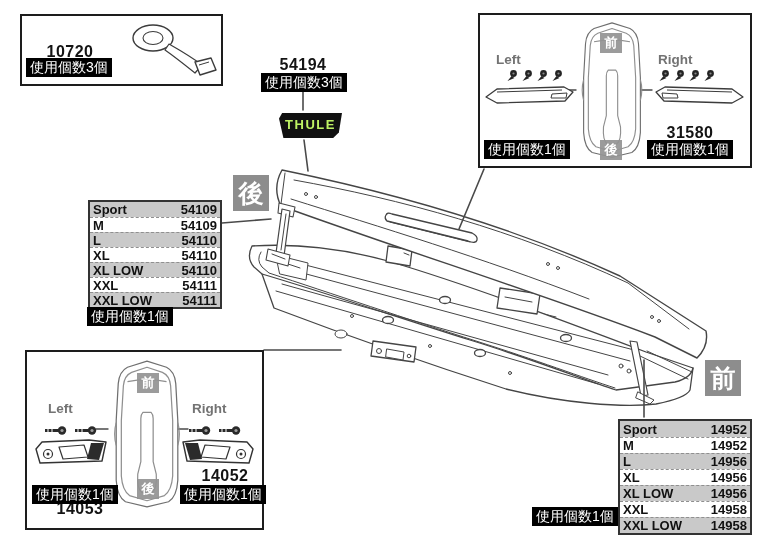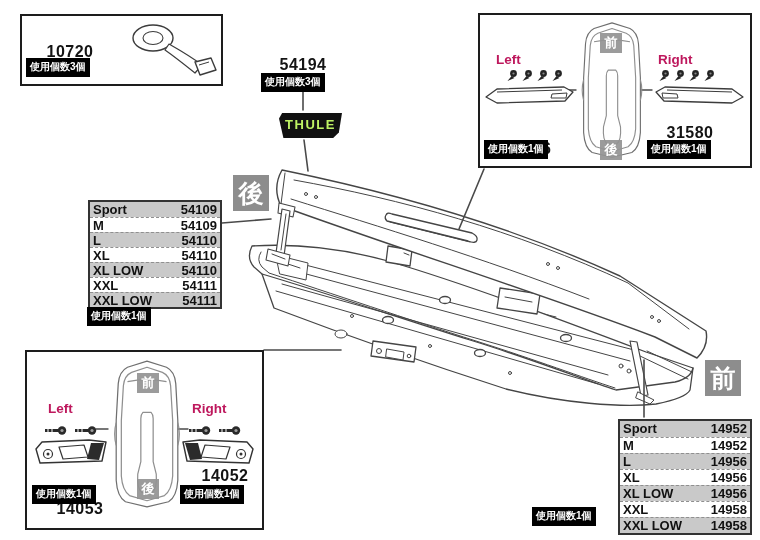--- a/index.html
+++ b/index.html
@@ -7,32 +7,32 @@
     position:relative;width:760px;height:540px;background:#ffffff;overflow:hidden;
     font-family:"Liberation Sans","DejaVu Sans",sans-serif;color:#111;
   }
   .abs{position:absolute;}
   svg{display:block;}
   
   .pbox{position:absolute;border:2px solid #1d1d1d;background:transparent;z-index:2;}
   
   .num{position:absolute;font-size:16px;font-weight:700;letter-spacing:.5px;color:#141414;white-space:nowrap;text-align:center;}
   
-  .badge{position:absolute;background:#000;color:#fff;font-size:10px;font-weight:700;
+  .badge{position:absolute;background:#000;color:#fff;font-size:14px;font-weight:400;
          line-height:16px;padding:1px 4px 2px 4px;white-space:nowrap;z-index:3;}
   
   .tag{position:absolute;width:22px;height:20px;background:rgba(146,146,146,.92);color:#fff;
        font-size:13px;font-weight:700;line-height:20px;text-align:center;z-index:3;}
   
   .glabel{position:absolute;width:36px;height:36px;background:#8d8d8d;color:#fff;
           font-size:25px;font-weight:700;line-height:36px;text-align:center;z-index:2;}
-  .lr{position:absolute;font-size:13.5px;font-weight:700;color:#be185d;}
+  .lr{position:absolute;font-size:13.5px;font-weight:700;color:#737373;}
   
   .tbl{position:absolute;border:2px solid #333;background:#fff;z-index:2;}
-  .tbl .trow{display:flex;justify-content:space-between;align-items:flex-start;
+  .tbl .trow{display:flex;justify-content:space-between;align-items:center;
              padding:0 3px;font-size:13px;font-weight:700;box-sizing:border-box;}
   .tbl .trow + .trow{border-top:1px dashed #8f8f8f;}
   .tbl .trow.g{background:#c9c9c9;}
   .tbl-lid .trow{height:15px;width:130px;}
   .tbl-base .trow{height:16px;width:130px;}
   
   .thule{position:absolute;left:279px;top:113px;width:63px;height:25px;background:#111;
          clip-path:polygon(0 22%,5% 0,100% 0,95% 78%,86% 100%,7% 100%);
          color:#bef264;font-size:13px;font-weight:800;letter-spacing:1.5px;
          text-align:center;line-height:24px;z-index:2;}

